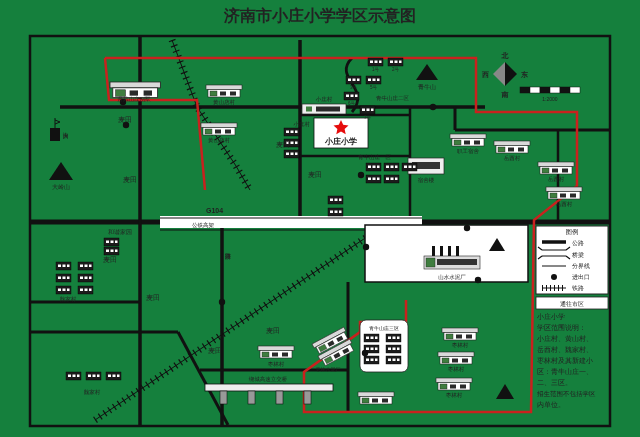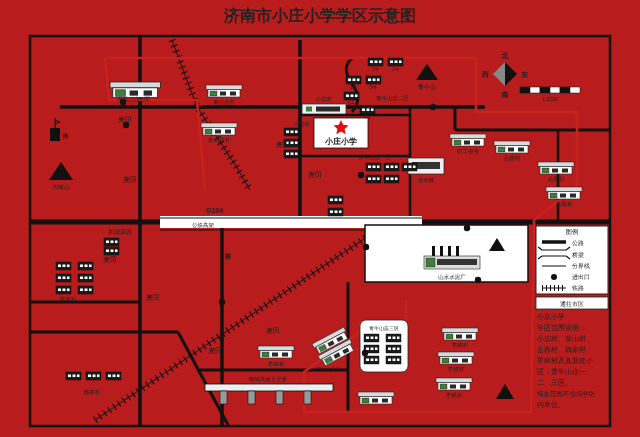--- a/index.html
+++ b/index.html
@@ -1,16 +1,16 @@
 <!DOCTYPE html>
 <html><head>
 <meta charset="utf-8">
 <style>
   html,body{margin:0;padding:0;background:#ffffff;}
-  .page{width:640px;height:437px;position:relative;background:#b91c1c;overflow:hidden;
+  .page{width:640px;height:437px;position:relative;background:#15803d;overflow:hidden;
         font-family:"Liberation Sans","DejaVu Sans",sans-serif;}
   svg text{font-family:"Liberation Sans","DejaVu Sans",sans-serif;fill:#222;}
   .vtx{writing-mode:vertical-rl;}
 </style>
 </head>
 <body>
 
 <div class="page">
 <svg width="640" height="437" viewBox="0 0 640 437">
 

